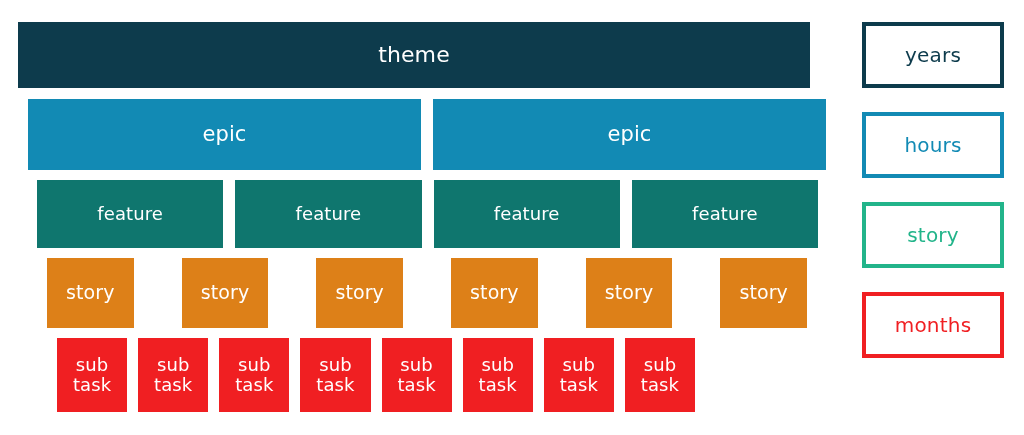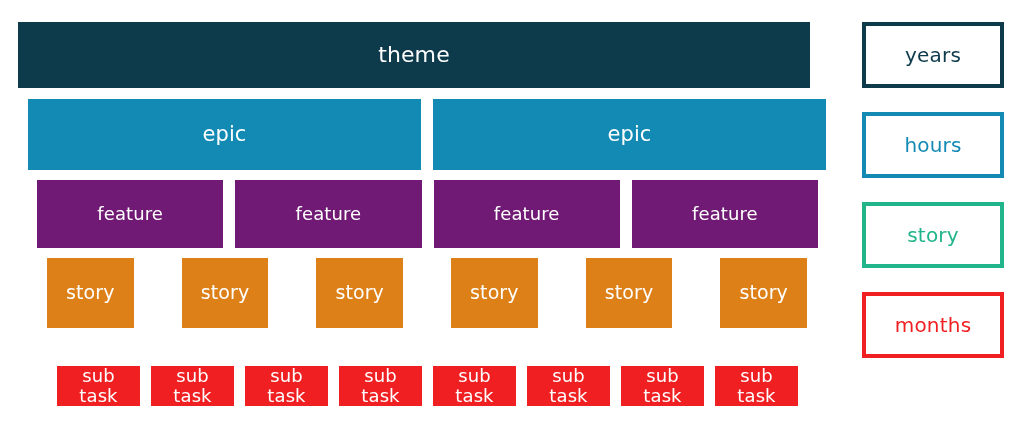--- a/index.html
+++ b/index.html
@@ -41,25 +41,25 @@
     color: #ffffff;
     line-height: 1.12;
     letter-spacing: .1px;
   }
 
   
   .row-theme   { left: 18px; top: 22px;  width: 792px; height: 66px; }
   .row-epic    { left: 28px; top: 99px;  width: 798px; height: 71px; }
   .row-feature { left: 37px; top: 180px; width: 781px; height: 68px; }
   .row-story   { left: 47px; top: 258px; width: 760px; height: 70px; gap: 36px; }
-  .row-subtask { left: 57px; top: 349px; width: 741px; height: 74px; align-items: center; }
+  .row-subtask { left: 57px; top: 338px; width: 638px; height: 74px; }
 
   .cell-theme   { background: #0d3b4c; font-size: 22px; }
   .cell-epic    { background: #128ab4; font-size: 21px; }
-  .cell-feature { background: #701a75; font-size: 18px; text-align: right; }
+  .cell-feature { background: #0f766e; font-size: 18px; text-align: right; }
   .cell-story   { background: #dd8018; font-size: 19px; }
   .cell-subtask { background: #f01f22; font-size: 18px; font-weight: 500; }
 
   .cell-subtask .sub-line { display: block; }
 
   
   .legend {
     position: absolute;
     left: 862px;
     top: 22px;

